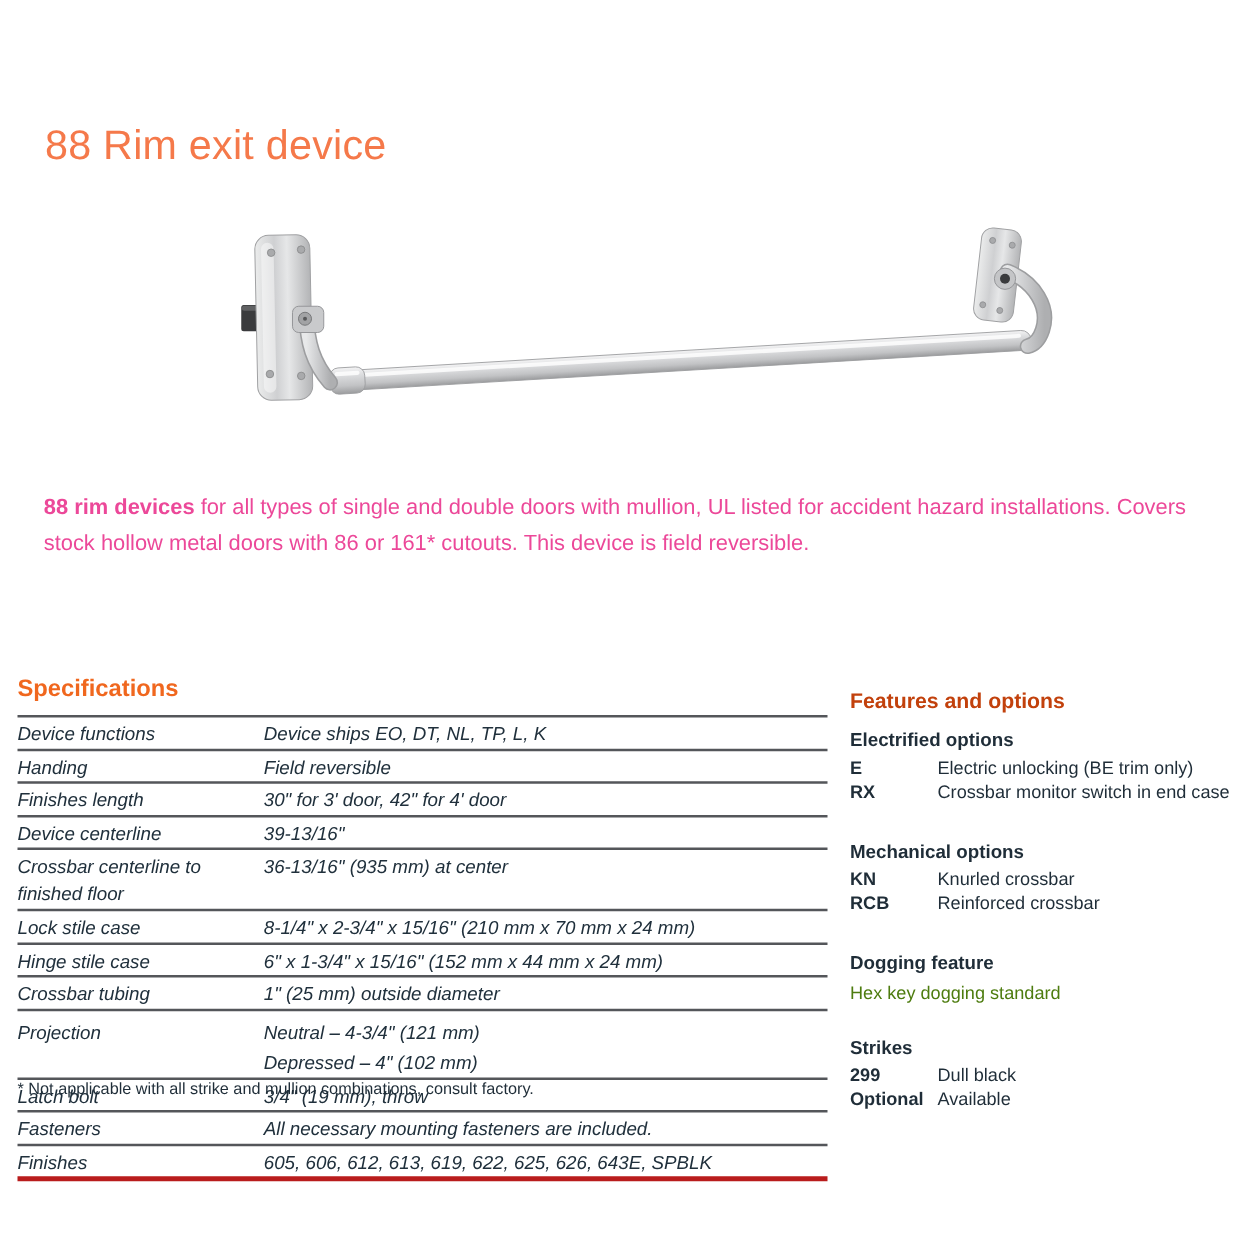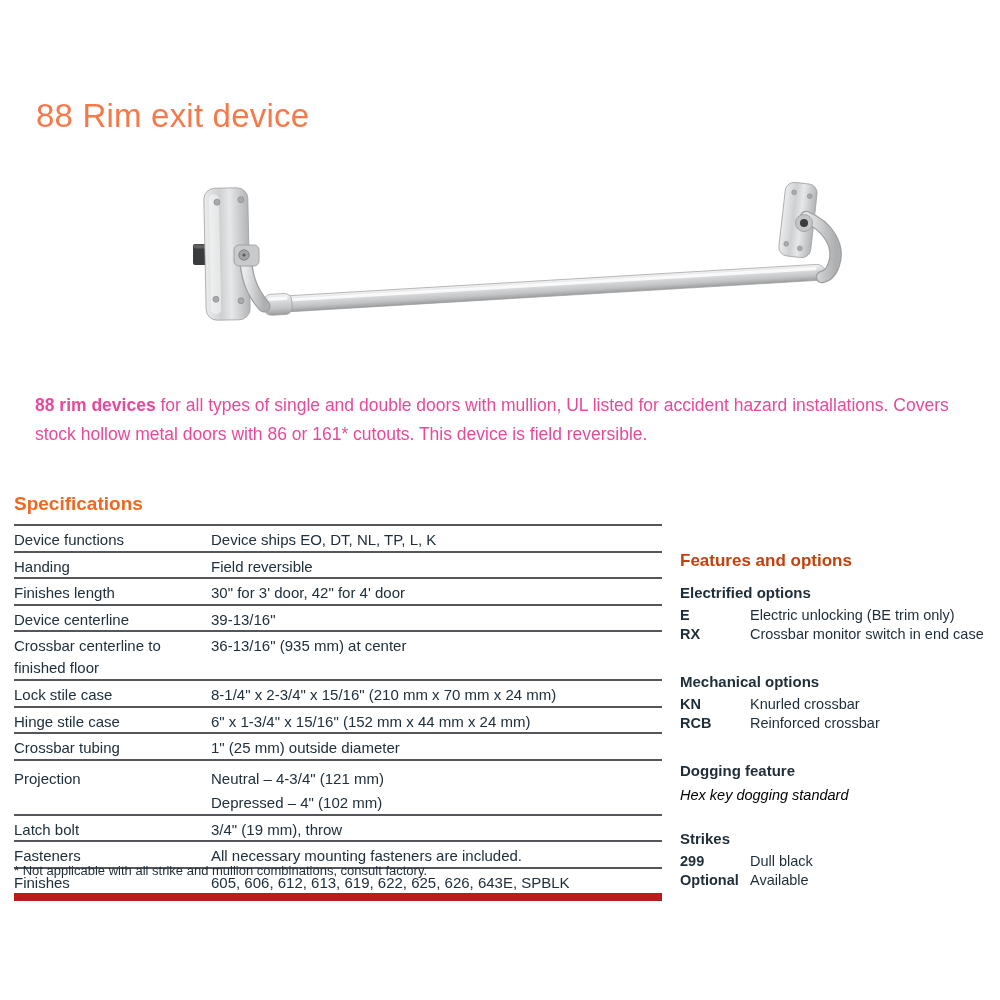--- a/index.html
+++ b/index.html
@@ -39,22 +39,23 @@
   .specs-col {
     position: absolute;
     left: 14px; top: 493px;
     width: 648px;
   }
   .specs-heading {
     font-size: 19px;
     font-weight: 700;
     color: #f0671e;
     margin-bottom: 9px;
-  }
-  .spec-table { width: 648px; border-bottom: 8px solid #b91c1c; }
+    margin-top: 48px;
+  }
+  .spec-table { width: 648px; border-bottom: 4px solid #b91c1c; font-style: italic; }
   .spec-row {
     display: flex;
     border-top: 2px solid #54565a;
     min-height: 25px;
     padding-top: 3px;
     font-size: 15px;
     line-height: 21.5px;
     color: #20303c;
   }
   .spec-row.h26 { min-height: 26px; }
@@ -94,21 +95,21 @@
     line-height: 19px;
   }
   .feat-item {
     display: flex;
     font-size: 14.5px;
     line-height: 19px;
     color: #1f2d38;
   }
   .feat-code { width: 70px; flex: 0 0 70px; font-weight: 700; }
   .feat-text { flex: 1; }
-  .group-note { font-size: 14.5px; line-height: 19px; margin-top: 6px; color: #000000; font-style: italic; }
+  .group-note { font-size: 14.5px; line-height: 19px; margin-top: 6px; color: #4d7c0f; }
 </style>
 </head>
 <body>
 
 <h1 class="page-title">88 Rim exit device</h1>
 
 <div class="product-figure">
   <svg width="660" height="180" viewBox="0 0 660 180" aria-hidden="true">
     <defs>
       <linearGradient id="plateGrad" x1="0" y1="0" x2="1" y2="0">

